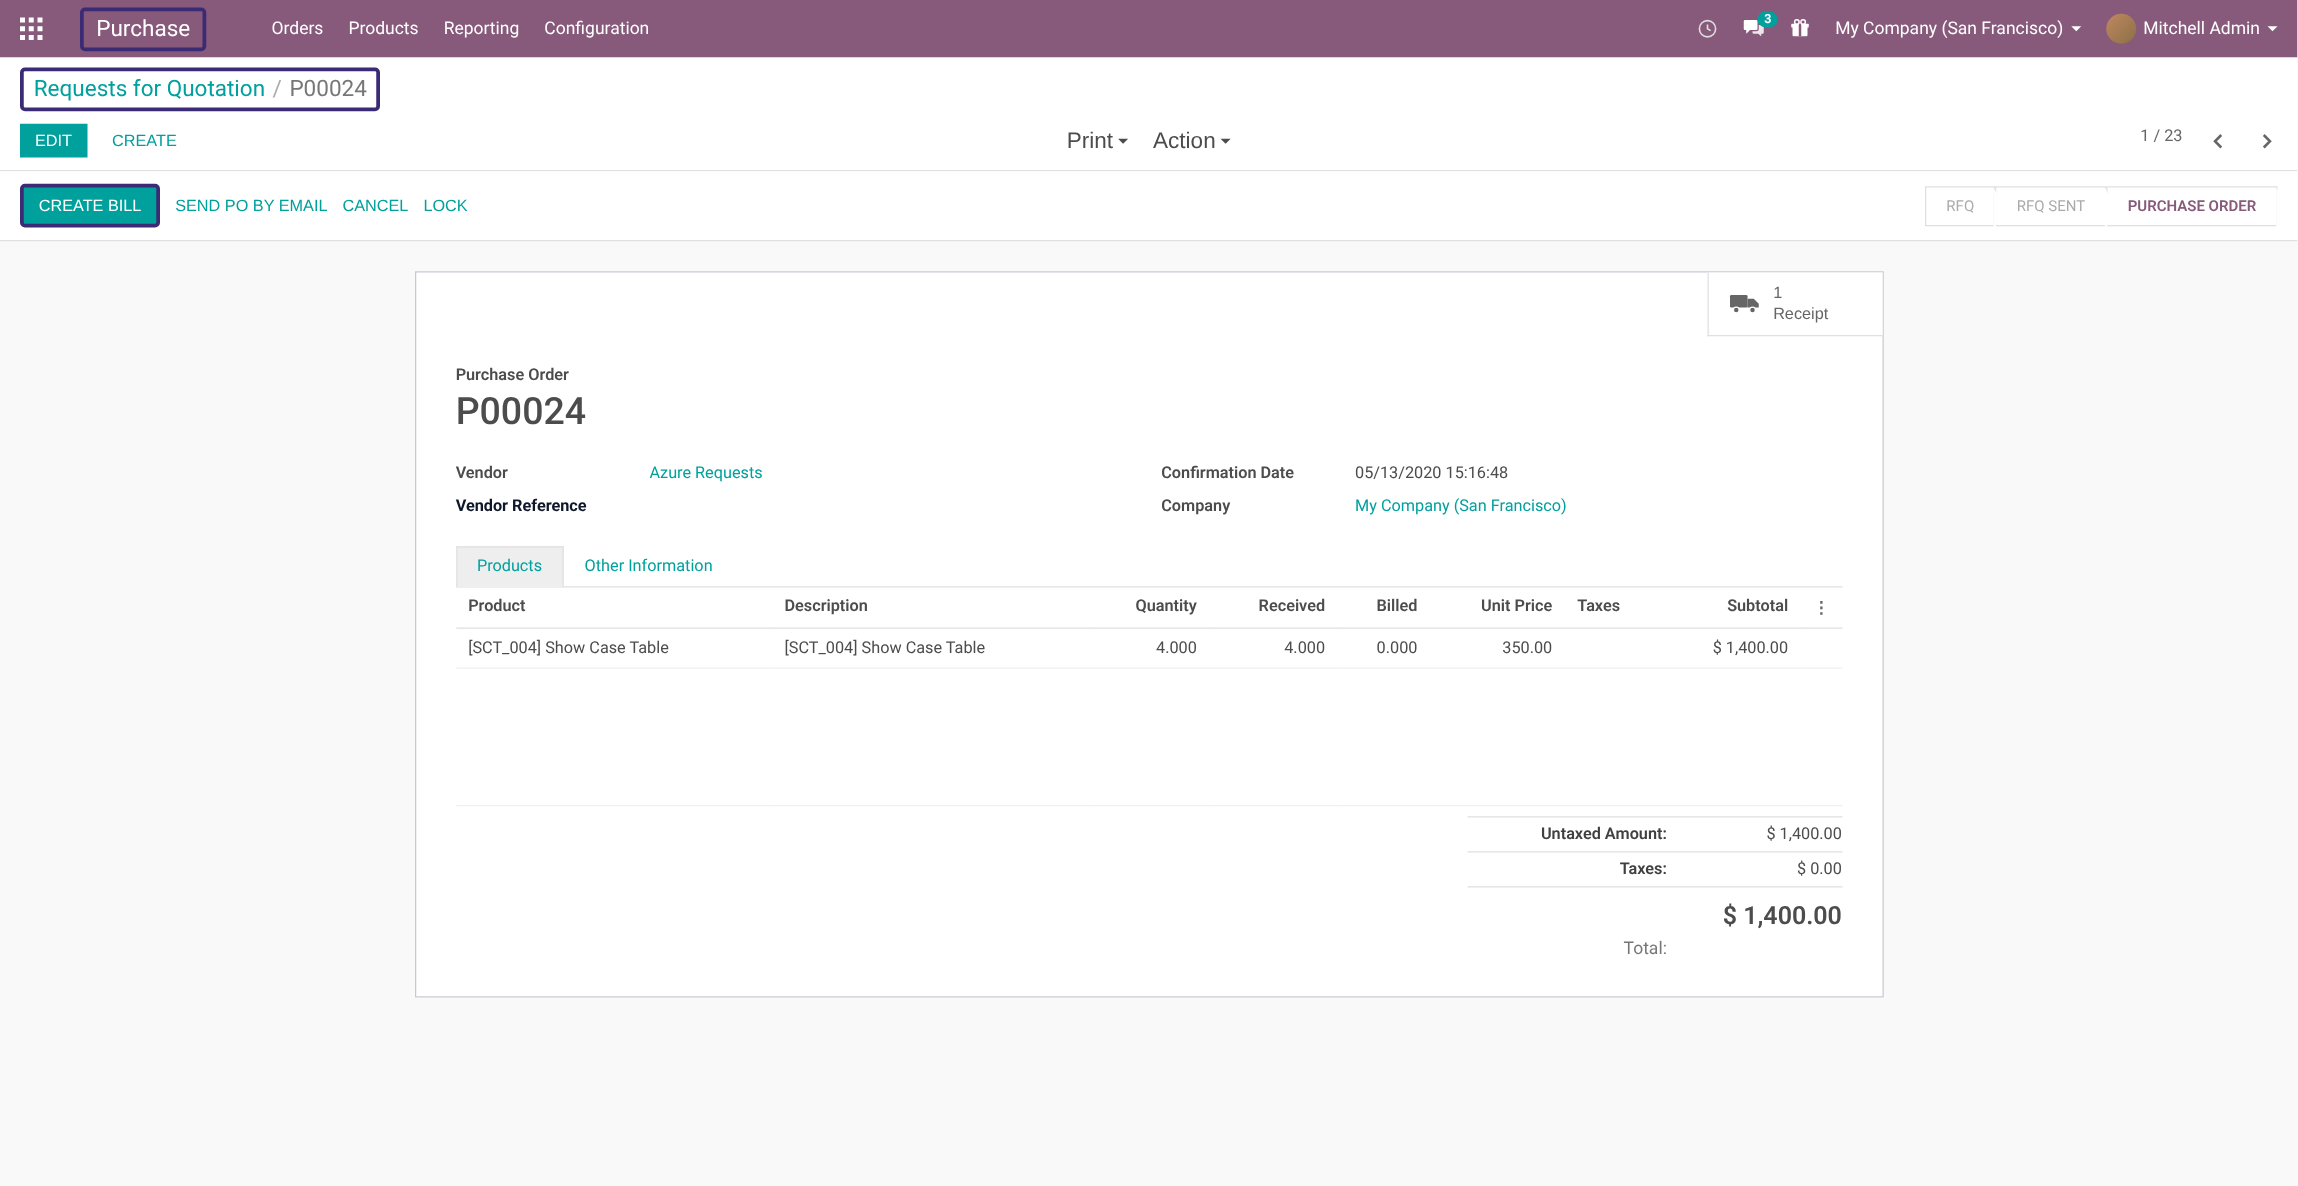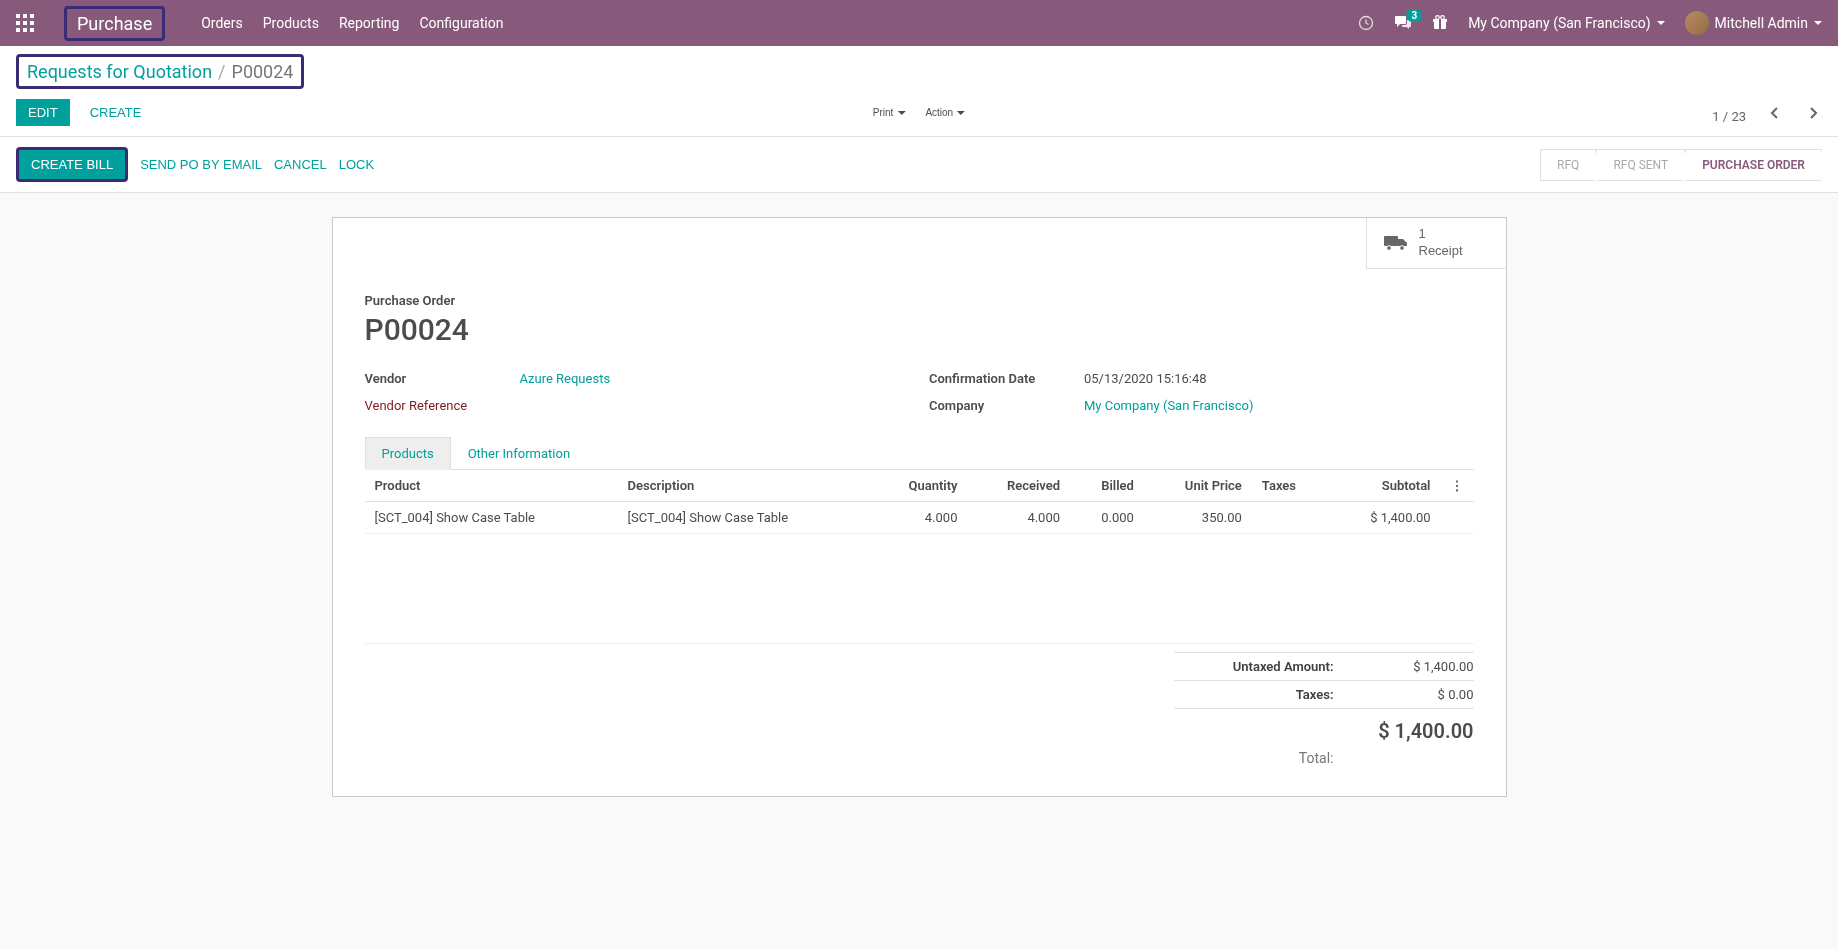--- a/index.html
+++ b/index.html
@@ -2,21 +2,21 @@
 <html><head>
 <meta charset="utf-8">
 <style>
 * { box-sizing: border-box; margin: 0; padding: 0; }
 body { font-family: -apple-system, BlinkMacSystemFont, "Segoe UI", Roboto, "Helvetica Neue", Arial, sans-serif; background: #f9f9f9; color: #4c4c4c; font-size: 13px; }
 
 
 .topnav { background: #875a7b; height: 46px; display: flex; align-items: center; padding: 0 16px; color: #fff; }
 .topnav .apps-icon { width: 18px; height: 18px; display: grid; grid-template-columns: repeat(3,4px); grid-template-rows: repeat(3,4px); gap: 3px; margin-right: 30px; cursor: pointer; }
 .topnav .apps-icon span { background: #fff; width: 4px; height: 4px; }
-.topnav .app-name { font-size: 18px; font-weight: 400; margin-right: 36px; border: 3px solid #3b2b74; padding: 4px 10px; border-radius: 4px; }
+.topnav .app-name { font-size: 18px; font-weight: 400; margin-right: 52px; border: 3px solid #3b2b74; padding: 4px 10px; border-radius: 4px; }
 .topnav .menu { display: flex; gap: 20px; }
 .topnav .menu a { color: #fff; text-decoration: none; font-size: 14px; cursor: pointer; }
 .topnav .right { margin-left: auto; display: flex; align-items: center; gap: 20px; }
 .topnav .right .icon { cursor: pointer; display: flex; align-items: center; }
 .chat-badge { position: relative; }
 .chat-badge .badge { position: absolute; top: -6px; right: -10px; background: #00a09d; color: #fff; border-radius: 10px; font-size: 10px; padding: 1px 5px; font-weight: bold; }
 .company-selector, .user-menu { display: flex; align-items: center; gap: 6px; cursor: pointer; font-size: 14px; }
 .avatar { width: 24px; height: 24px; border-radius: 50%; background: linear-gradient(135deg, #c08860, #8b6f47); display: inline-block; }
 .caret-down { width: 0; height: 0; border-left: 4px solid transparent; border-right: 4px solid transparent; border-top: 4px solid currentColor; }
 
@@ -27,23 +27,23 @@
 .breadcrumb a { color: #00a09d; text-decoration: none; cursor: pointer; }
 .breadcrumb .sep { margin: 0 6px; color: #aaa; }
 .breadcrumb .current { color: #777; }
 
 .cp-bottom { display: flex; align-items: center; }
 .cp-left { display: flex; gap: 8px; align-items: center; }
 .btn { border: none; padding: 6px 12px; font-size: 13px; font-weight: 500; cursor: pointer; border-radius: 0; text-transform: uppercase; }
 .btn-primary { background: #00a09d; color: #fff; }
 .btn-link { background: transparent; color: #00a09d; }
 .cp-center { margin-left: auto; margin-right: auto; display: flex; gap: 4px; align-items: center; position: absolute; left: 50%; transform: translateX(-50%); }
-.dropdown-toggle { background: transparent; border: none; color: #4c4c4c; font-size: 10px; cursor: pointer; padding: 4px 8px; display: flex; align-items: center; gap: 4px; }
+.dropdown-toggle { background: transparent; border: none; color: #4c4c4c; font-size: 18px; cursor: pointer; padding: 4px 8px; display: flex; align-items: center; gap: 4px; }
 .cp-right { margin-left: auto; display: flex; align-items: center; gap: 10px; color: #666; }
-.pager { display: flex; align-items: flex-end; gap: 20px; }
+.pager { display: flex; align-items: flex-start; gap: 20px; }
 .pager-arrow { cursor: pointer; padding: 4px; color: #666; }
 
 
 .status-bar { background: #fff; border-bottom: 1px solid #e0e0e0; padding: 10px 16px; display: flex; align-items: center; }
 .status-left { display: flex; gap: 12px; align-items: center; }
 .btn-bill { background: #00a09d; color: #fff; padding: 7px 12px; font-weight: 500; border: 3px solid #3b2b74; text-transform: uppercase; font-size: 13px; cursor: pointer; border-radius: 4px; }
 .btn-status-link { background: transparent; border: none; color: #00a09d; font-size: 13px; font-weight: 500; cursor: pointer; text-transform: uppercase; }
 .status-right { margin-left: auto; display: flex; }
 .status-step { padding: 8px 16px; background: #fff; color: #aaa; font-size: 12px; border: 1px solid #e0e0e0; position: relative; text-transform: uppercase; }
 .status-step::after { content: ''; position: absolute; right: -8px; top: 0; bottom: 0; width: 0; height: 0; border-top: 17px solid transparent; border-bottom: 17px solid transparent; border-left: 8px solid #fff; z-index: 1; }
@@ -59,21 +59,21 @@
 
 .sheet-body { padding: 24px 32px; }
 .title-section { margin-bottom: 24px; }
 .title-label { font-size: 13px; font-weight: 600; color: #4c4c4c; margin-bottom: 4px; }
 .title-value { font-size: 30px; font-weight: 500; color: #4c4c4c; }
 
 .fields-grid { display: grid; grid-template-columns: 1fr 1fr; gap: 20px; margin-bottom: 24px; }
 .field-col { display: flex; flex-direction: column; gap: 12px; }
 .field-row { display: flex; }
 .field-label { width: 155px; font-weight: 600; color: #4c4c4c; flex-shrink: 0; }
-.field-label.muted { color: #7f1d1d; font-weight: 400; }
+.field-label.muted { color: #0f172a; font-weight: 700; }
 .field-value { color: #4c4c4c; }
 .field-value.link { color: #00a09d; cursor: pointer; }
 
 
 .notebook { }
 .nav-tabs { display: flex; border-bottom: 1px solid #e0e0e0; }
 .nav-tab { padding: 8px 16px; cursor: pointer; color: #00a09d; border: 1px solid transparent; margin-bottom: -1px; }
 .nav-tab.active { background: #eee; color: #00a09d; border: 1px solid #e0e0e0; border-bottom: 1px solid #eee; }
 
 

